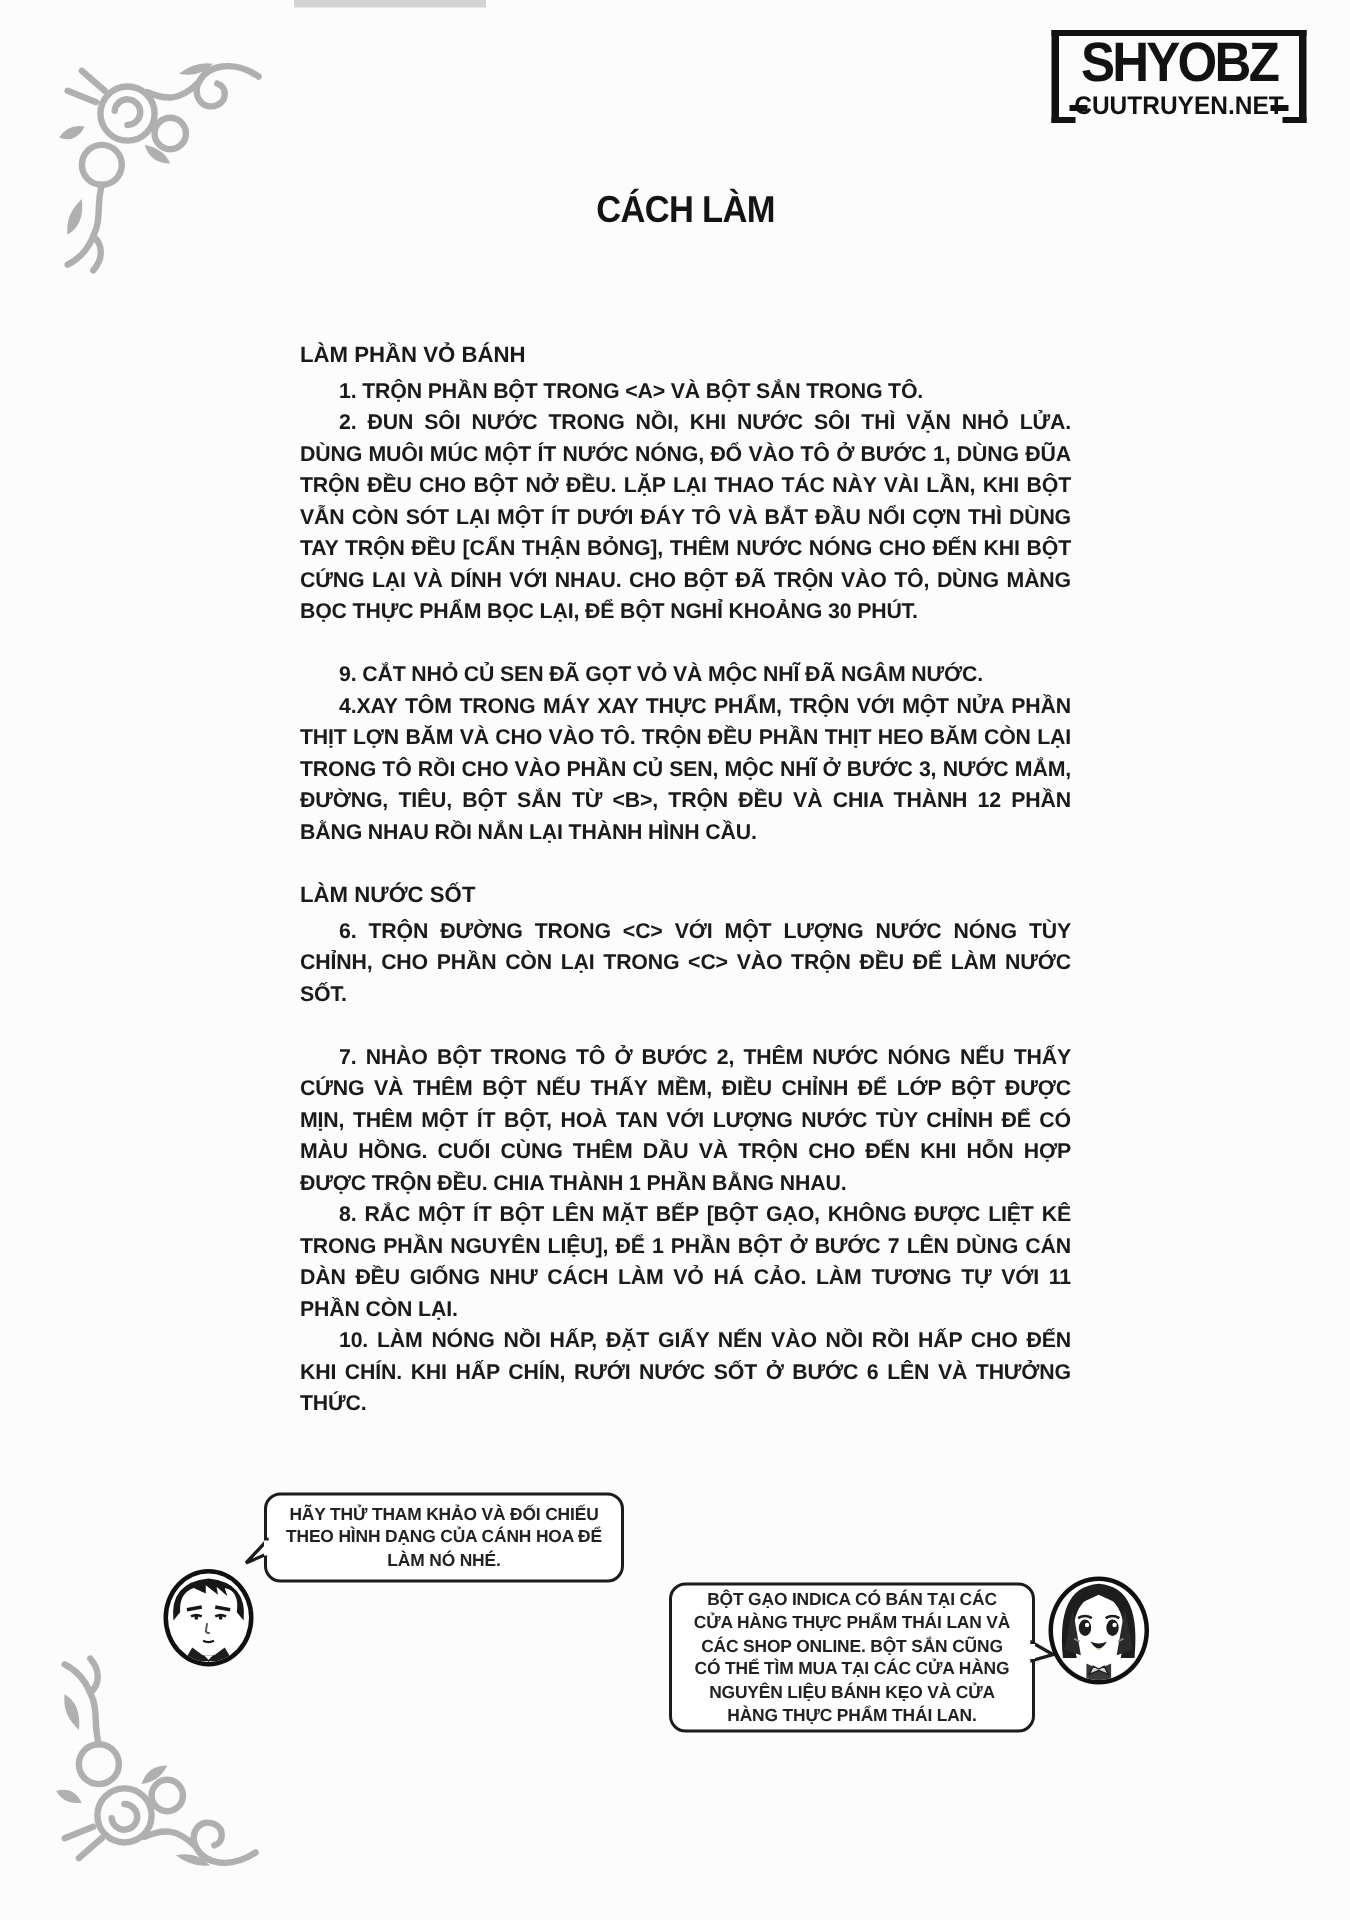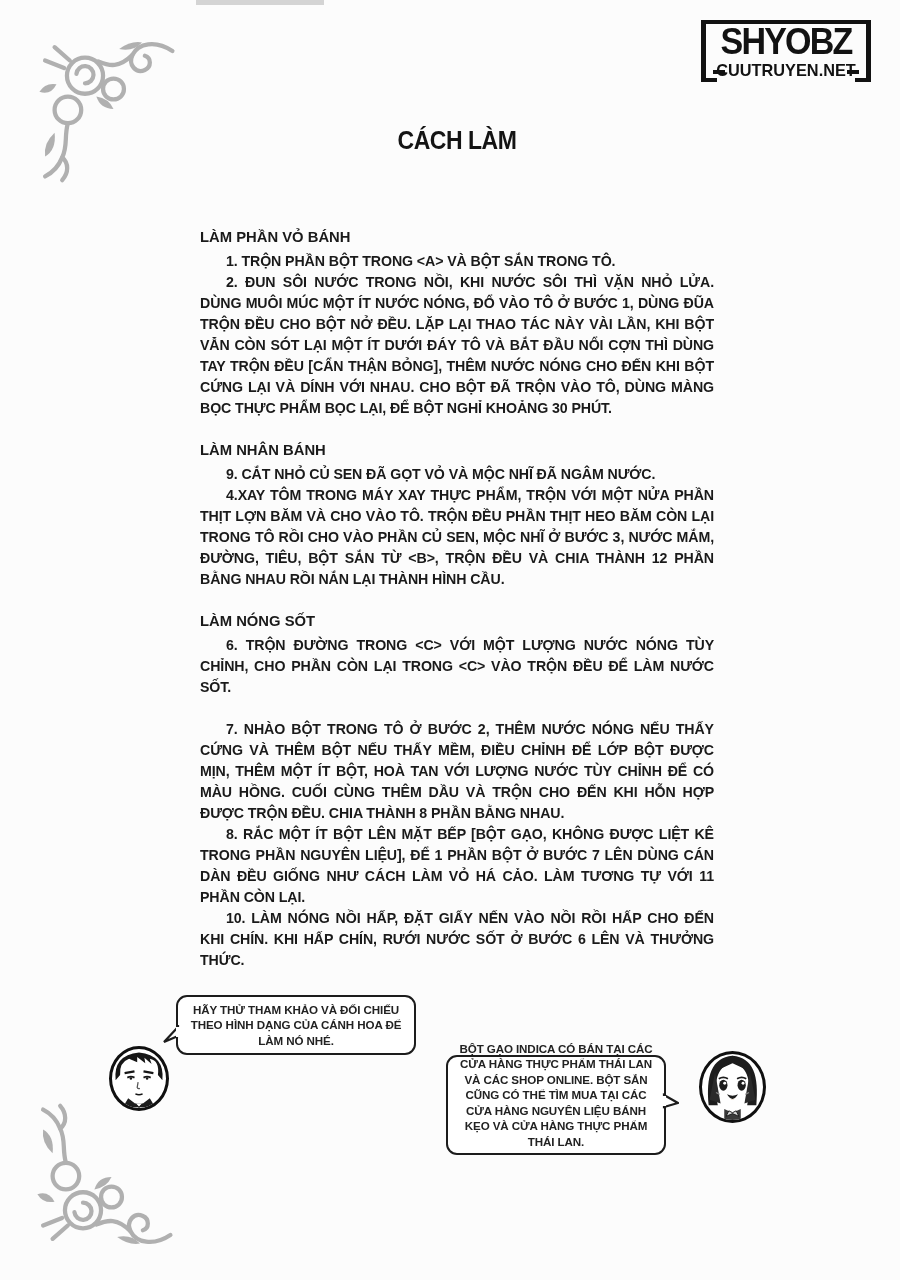--- a/index.html
+++ b/index.html
@@ -57,21 +57,21 @@
   .avatar{position:absolute;border-radius:50%;border:3px solid #101010;background:#fff;overflow:hidden;box-sizing:border-box;}
   .avatar.man{left:109px;top:1046px;width:60px;height:65px;}
   .avatar.girl{left:699px;top:1051px;width:67px;height:72px;}
   .bubble{
     position:absolute;background:#fff;border:2.5px solid #1c1c1c;border-radius:11px;
     display:flex;align-items:center;justify-content:center;text-align:center;
     font-size:11.6px;font-weight:700;line-height:15.5px;letter-spacing:-0.1px;color:#222;
     box-sizing:border-box;padding:4px 10px;
   }
   .bubble.left{left:176px;top:995px;width:240px;height:60px;}
-  .bubble.right{left:446px;top:1055px;width:220px;height:100px;align-items:flex-end;}
+  .bubble.right{left:446px;top:1055px;width:244px;height:100px;}
   .tail{position:absolute;}
   .tail.left-tail{left:-15px;top:28px;}
   .tail.right-tail{right:-15px;top:36px;}
 </style>
 </head>
 <body>
 
 <div class="page">
 
   <div class="top-remnant"></div>
@@ -130,32 +130,31 @@
 
   <div class="recipe">
 
     <div class="section">
       <div class="section-heading">LÀM PHẦN VỎ BÁNH</div>
       <p class="step">1. TRỘN PHẦN BỘT TRONG &lt;A&gt; VÀ BỘT SẮN TRONG TÔ.</p>
       <p class="step">2. ĐUN SÔI NƯỚC TRONG NỒI, KHI NƯỚC SÔI THÌ VẶN NHỎ LỬA. DÙNG MUÔI MÚC MỘT ÍT NƯỚC NÓNG, ĐỔ VÀO TÔ Ở BƯỚC 1, DÙNG ĐŨA TRỘN ĐỀU CHO BỘT NỞ ĐỀU. LẶP LẠI THAO TÁC NÀY VÀI LẦN, KHI BỘT VẪN CÒN SÓT LẠI MỘT ÍT DƯỚI ĐÁY TÔ VÀ BẮT ĐẦU NỔI CỢN THÌ DÙNG TAY TRỘN ĐỀU [CẨN THẬN BỎNG], THÊM NƯỚC NÓNG CHO ĐẾN KHI BỘT CỨNG LẠI VÀ DÍNH VỚI NHAU. CHO BỘT ĐÃ TRỘN VÀO TÔ, DÙNG MÀNG BỌC THỰC PHẨM BỌC LẠI, ĐỂ BỘT NGHỈ KHOẢNG 30 PHÚT.</p>
     </div>
 
     <div class="section">
-      <div class="section-heading">LÀM NHÂN BÁNH</div>
       <p class="step">9. CẮT NHỎ CỦ SEN ĐÃ GỌT VỎ VÀ MỘC NHĨ ĐÃ NGÂM NƯỚC.</p>
       <p class="step">4.XAY TÔM TRONG MÁY XAY THỰC PHẨM, TRỘN VỚI MỘT NỬA PHẦN THỊT LỢN BĂM VÀ CHO VÀO TÔ. TRỘN ĐỀU PHẦN THỊT HEO BĂM CÒN LẠI TRONG TÔ RỒI CHO VÀO PHẦN CỦ SEN, MỘC NHĨ Ở BƯỚC 3, NƯỚC MẮM, ĐƯỜNG, TIÊU, BỘT SẮN TỪ &lt;B&gt;, TRỘN ĐỀU VÀ CHIA THÀNH 12 PHẦN BẰNG NHAU RỒI NẮN LẠI THÀNH HÌNH CẦU.</p>
     </div>
 
     <div class="section">
-      <div class="section-heading">LÀM NÓNG SỐT</div>
+      <div class="section-heading">LÀM NƯỚC SỐT</div>
       <p class="step">6. TRỘN ĐƯỜNG TRONG &lt;C&gt; VỚI MỘT LƯỢNG NƯỚC NÓNG TÙY CHỈNH, CHO PHẦN CÒN LẠI TRONG &lt;C&gt; VÀO TRỘN ĐỀU ĐỂ LÀM NƯỚC SỐT.</p>
     </div>
 
     <div class="section">
-      <p class="step">7. NHÀO BỘT TRONG TÔ Ở BƯỚC 2, THÊM NƯỚC NÓNG NẾU THẤY CỨNG VÀ THÊM BỘT NẾU THẤY MỀM, ĐIỀU CHỈNH ĐỂ LỚP BỘT ĐƯỢC MỊN, THÊM MỘT ÍT BỘT, HOÀ TAN VỚI LƯỢNG NƯỚC TÙY CHỈNH ĐỂ CÓ MÀU HỒNG. CUỐI CÙNG THÊM DẦU VÀ TRỘN CHO ĐẾN KHI HỖN HỢP ĐƯỢC TRỘN ĐỀU. CHIA THÀNH 8 PHẦN BẰNG NHAU.</p>
+      <p class="step">7. NHÀO BỘT TRONG TÔ Ở BƯỚC 2, THÊM NƯỚC NÓNG NẾU THẤY CỨNG VÀ THÊM BỘT NẾU THẤY MỀM, ĐIỀU CHỈNH ĐỂ LỚP BỘT ĐƯỢC MỊN, THÊM MỘT ÍT BỘT, HOÀ TAN VỚI LƯỢNG NƯỚC TÙY CHỈNH ĐỂ CÓ MÀU HỒNG. CUỐI CÙNG THÊM DẦU VÀ TRỘN CHO ĐẾN KHI HỖN HỢP ĐƯỢC TRỘN ĐỀU. CHIA THÀNH 1 PHẦN BẰNG NHAU.</p>
       <p class="step">8. RẮC MỘT ÍT BỘT LÊN MẶT BẾP [BỘT GẠO, KHÔNG ĐƯỢC LIỆT KÊ TRONG PHẦN NGUYÊN LIỆU], ĐỂ 1 PHẦN BỘT Ở BƯỚC 7 LÊN DÙNG CÁN DÀN ĐỀU GIỐNG NHƯ CÁCH LÀM VỎ HÁ CẢO. LÀM TƯƠNG TỰ VỚI 11 PHẦN CÒN LẠI.</p>
       <p class="step">10. LÀM NÓNG NỒI HẤP, ĐẶT GIẤY NẾN VÀO NỒI RỒI HẤP CHO ĐẾN KHI CHÍN. KHI HẤP CHÍN, RƯỚI NƯỚC SỐT Ở BƯỚC 6 LÊN VÀ THƯỞNG THỨC.</p>
     </div>
 
   </div>
 
   <div class="avatar man">
     <svg viewBox="0 0 60 64" width="100%" height="100%">
       <path d="M4,34 Q1,6 30,3 Q59,6 56,34 L51,28 Q53,12 42,10 L44,16 L36,9 L37,15 L28,8 L28,14 L19,10 Q8,14 9,28 Z" fill="#161616"></path>
       <path d="M14,26 L25,24 M35,24 L46,26" stroke="#161616" stroke-width="2.6" fill="none"></path>

